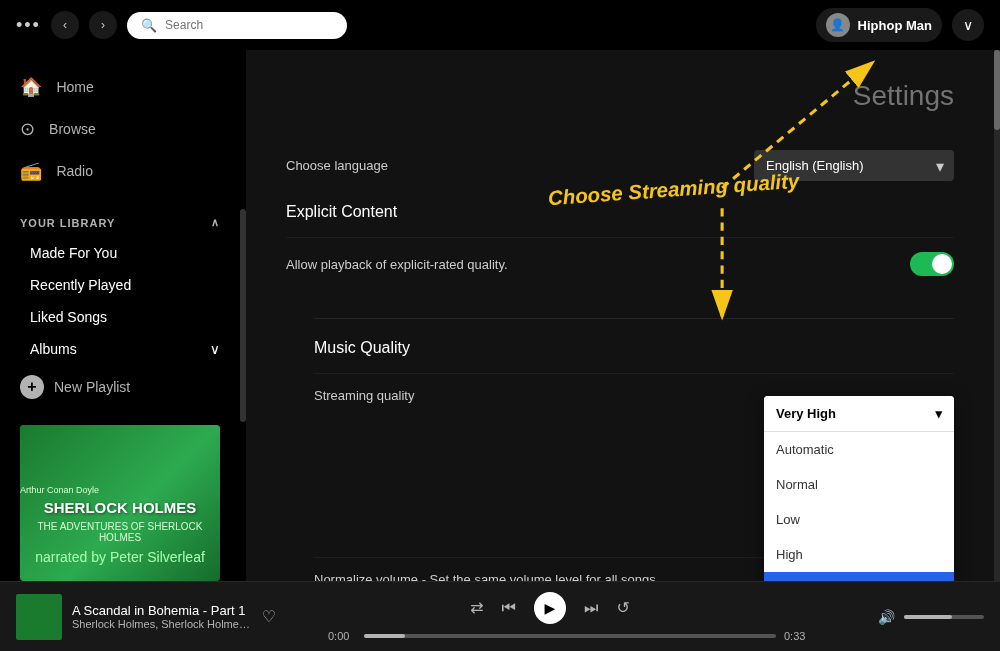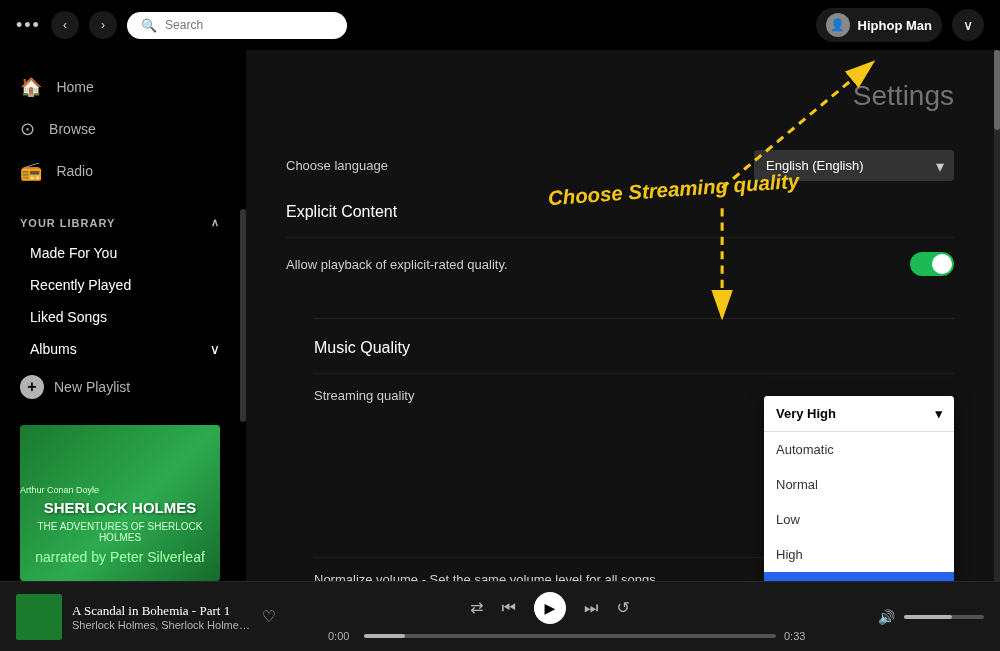--- a/index.html
+++ b/index.html
@@ -334,21 +334,20 @@
       flex-shrink: 0;
     }
     .track-details { flex: 1; min-width: 0; }
     .track-name {
       font-size: 13px;
       font-weight: 500;
       color: #fff;
       white-space: nowrap;
       overflow: hidden;
       text-overflow: ellipsis;
-      font-family: Liberation Serif, serif;
     }
     .track-artist {
       font-size: 11px;
       color: #b3b3b3;
       white-space: nowrap;
       overflow: hidden;
       text-overflow: ellipsis;
     }
     .heart-icon { color: #b3b3b3; font-size: 16px; cursor: pointer; }
 

